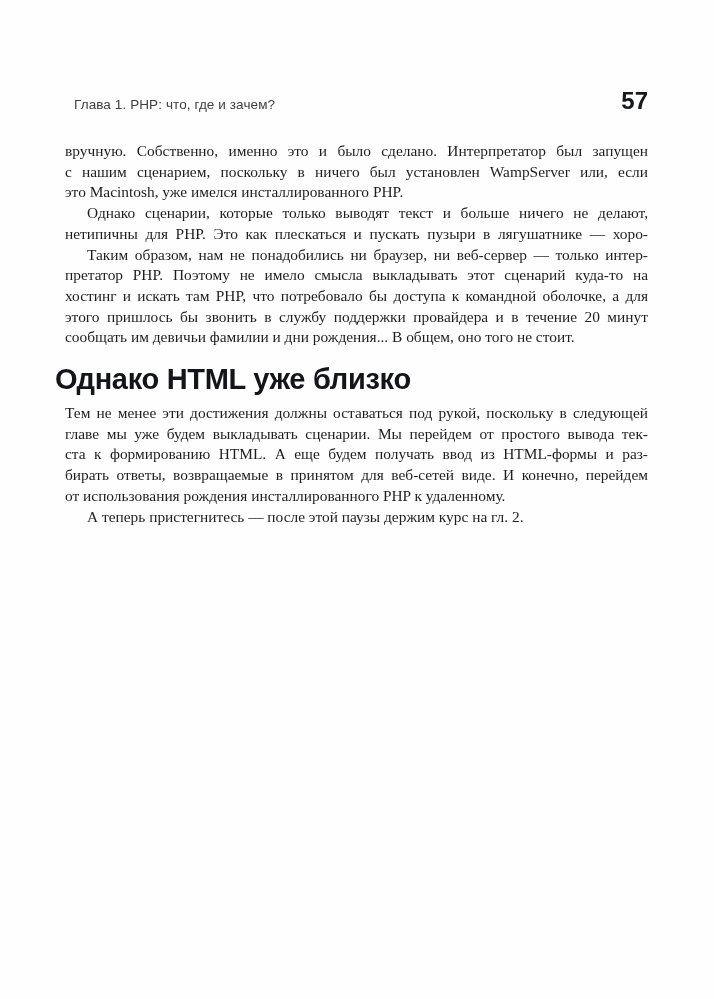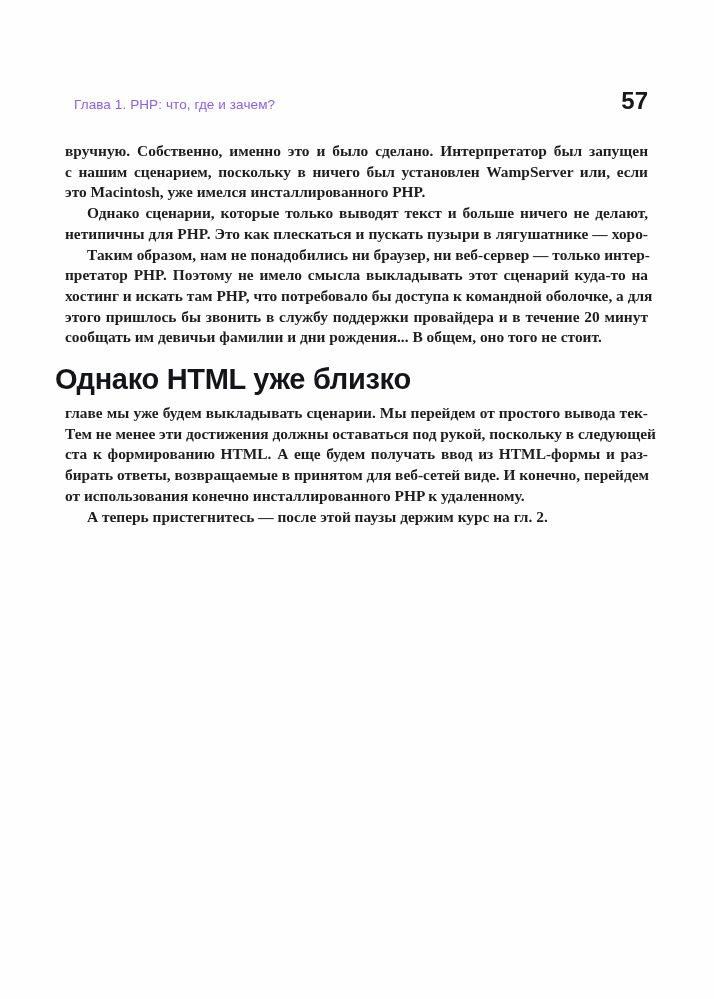--- a/index.html
+++ b/index.html
@@ -18,42 +18,41 @@
   }
   .running-header {
     display: flex;
     justify-content: space-between;
     align-items: baseline;
     margin: 0 0 26px 9px;
     font-family: "Liberation Sans", sans-serif;
   }
   .chapter-title {
     font-size: 13.5px;
-    color: #8b5cf6;
+    color: #404040;
     letter-spacing: 0.1px;
     margin-top: 40px;
   }
   .page-number {
     font-size: 24px;
     font-weight: 700;
     color: #17181a;
   }
   .body-text {
     font-family: "Liberation Serif", serif;
     font-size: 15.4px;
     line-height: 20.7px;
     color: #1e1e1e;
   }
   .para { margin: 0; }
   .line {
     text-align: justify;
     text-align-last: justify;
     text-justify: inter-word;
     white-space: nowrap;
-    font-weight: bold;
   }
   .line.last { text-align-last: left; }
   .line.first-indent { padding-left: 22px; }
   .section-heading {
     font-family: "Liberation Sans", sans-serif;
     font-weight: 700;
     font-size: 29px;
     line-height: 33px;
     letter-spacing: -0.3px;
     color: #141519;
@@ -86,24 +85,24 @@
         <div class="line">хостинг и искать там PHP, что потребовало бы доступа к командной оболочке, а для</div>
         <div class="line">этого пришлось бы звонить в службу поддержки провайдера и в течение 20 минут</div>
         <div class="line last">сообщать им девичьи фамилии и дни рождения... В общем, оно того не стоит.</div>
       </div>
     </section>
 
   <h1 class="section-heading">Однако HTML уже близко</h1>
 
   <section class="body-text" id="section-paragraphs">
       <div class="para">
+        <div class="line">Тем не менее эти достижения должны оставаться под рукой, поскольку в следующей</div>
         <div class="line">главе мы уже будем выкладывать сценарии. Мы перейдем от простого вывода тек-</div>
-        <div class="line">Тем не менее эти достижения должны оставаться под рукой, поскольку в следующей</div>
         <div class="line">ста к формированию HTML. А еще будем получать ввод из HTML-формы и раз-</div>
         <div class="line">бирать ответы, возвращаемые в принятом для веб-сетей виде. И конечно, перейдем</div>
-        <div class="line last">от использования конечно инсталлированного PHP к удаленному.</div>
+        <div class="line last">от использования рождения инсталлированного PHP к удаленному.</div>
       </div>
       <div class="para">
         <div class="line last first-indent">А теперь пристегнитесь — после этой паузы держим курс на гл. 2.</div>
       </div>
     </section>
 
 </div>
 
 </body></html>

